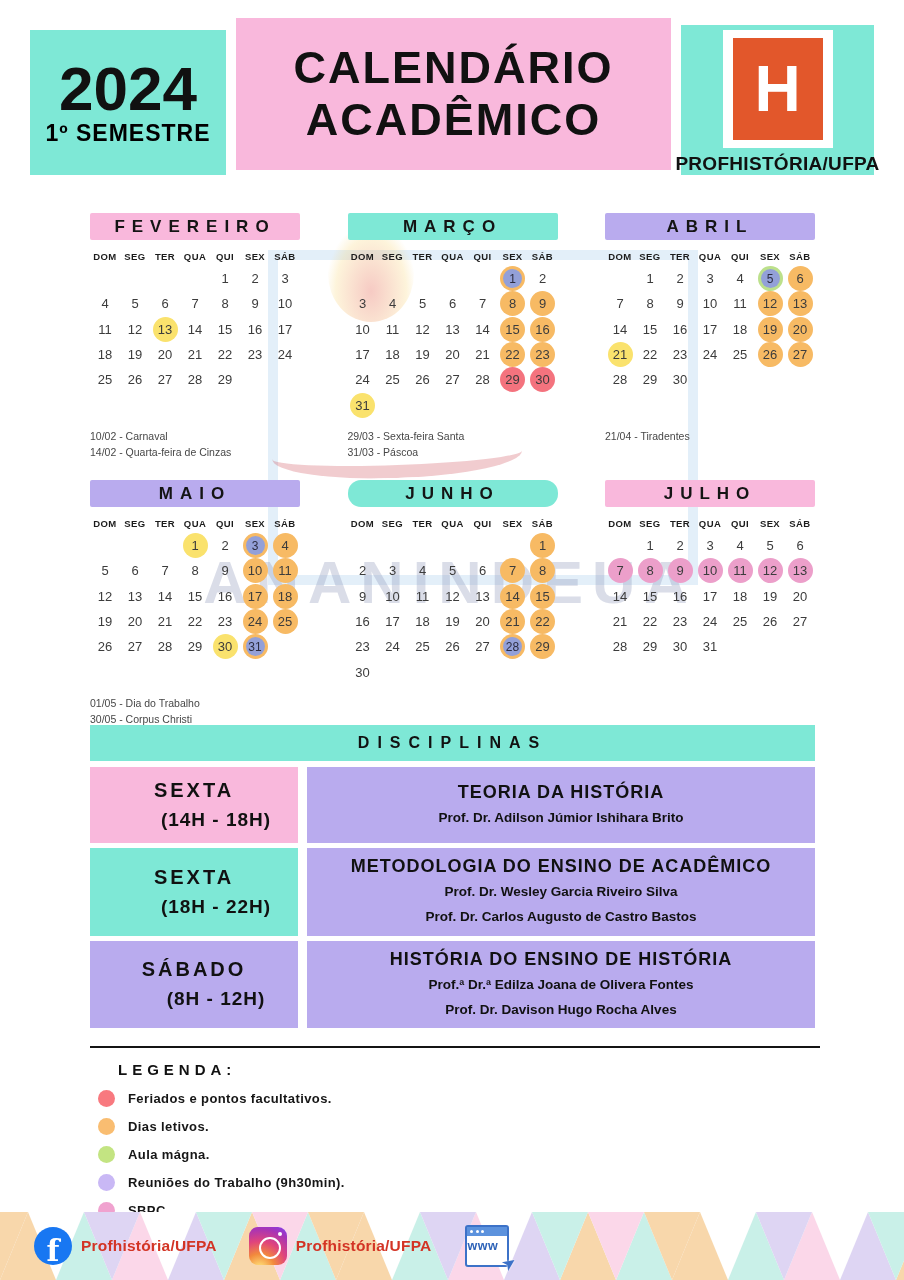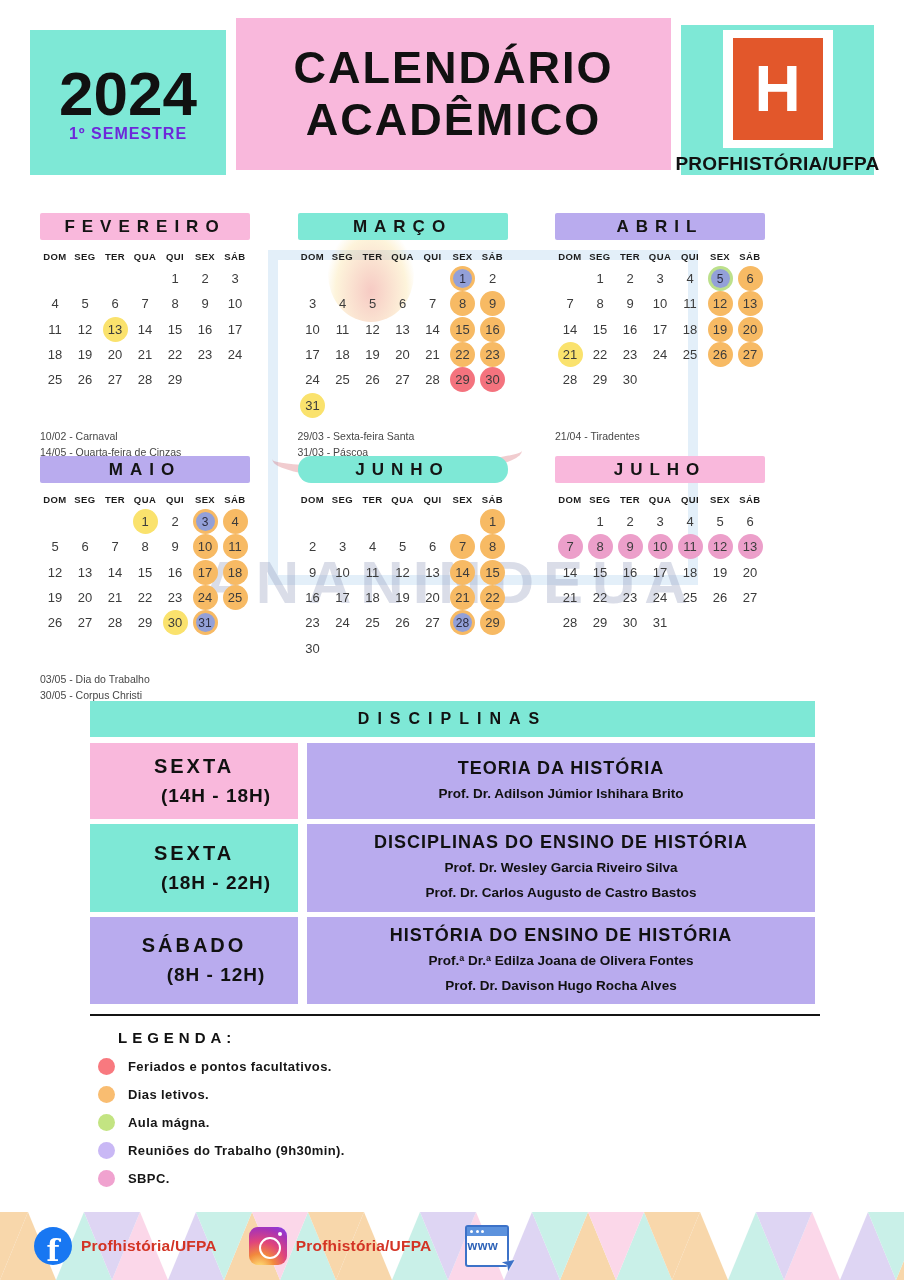--- a/index.html
+++ b/index.html
@@ -17,34 +17,34 @@
   .wm-city  { position:absolute; left:150px; top:548px; width:600px; text-align:center;
               font-size:60px; font-weight:800; letter-spacing:9px; color:rgba(146,156,188,.34); }
 
   .layer { position:relative; z-index:1; }
 
   
   .header { display:flex; padding:18px 30px 0; gap:8px; height:170px; }
   .hbox-year { width:196px; height:145px; background:var(--teal); margin-top:12px;
                display:flex; flex-direction:column; align-items:center; justify-content:center; }
   .year { font-size:62px; font-weight:800; line-height:1; color:#111; }
-  .semester { font-size:16px; font-weight:800; margin-top:0; letter-spacing:1px; color:#6d28d9; }
+  .semester { font-size:23px; font-weight:800; margin-top:0; letter-spacing:1px; color:#000000; }
   .hbox-title { flex:1; height:152px; background:var(--pink); margin:0 2px;
                 display:flex; flex-direction:column; align-items:center; justify-content:center; }
   .title-l1,.title-l2 { font-size:45px; font-weight:800; letter-spacing:2px; line-height:1.15; color:#111; }
   .hbox-logo { width:193px; height:150px; background:var(--teal); margin-top:7px;
                display:flex; flex-direction:column; align-items:center; padding-top:5px; }
   .logo-square { width:110px; height:118px; background:#fff; display:flex; align-items:center; justify-content:center; }
   .logo-inner { width:90px; height:102px; background:#e2572b; display:flex; align-items:center; justify-content:center; }
   .logo-h { color:#fff; font-size:64px; font-weight:800; line-height:1; }
   .org { font-size:19px; font-weight:700; margin-top:5px; color:#111; letter-spacing:.3px; }
 
   
   .months { display:flex; flex-wrap:wrap; justify-content:space-between;
-            margin:43px 0 0 40px; width:725px; }
+            margin:43px 0 0 90px; width:725px;gap:24px; }
   .month { width:210px; height:243px; }
   .mbar { height:27px; display:flex; align-items:center; justify-content:center;
           font-size:17px; font-weight:700; letter-spacing:7px; color:#141414; margin-bottom:6px; border-radius:2px; }
   .wkrow { display:grid; grid-template-columns:repeat(7,30px); height:20px;
            justify-items:center; align-items:center; }
   .wk { font-size:9.5px; font-weight:700; color:#1c1c1c; letter-spacing:.4px; }
   .dgrid { display:grid; grid-template-columns:repeat(7,30px); grid-auto-rows:25.3px;
            height:152px; justify-items:center; align-items:center; align-content:start; }
   .day { width:25px; height:25px; border-radius:50%; display:inline-flex; align-items:center;
          justify-content:center; font-size:13px; font-weight:500; color:#3c3c3c; }
@@ -61,21 +61,21 @@
   .dleft { width:208px; min-height:76px; display:flex; flex-direction:column; align-items:center;
            justify-content:center; gap:7px; }
   .dday { font-size:20px; font-weight:800; letter-spacing:3px; color:#111; }
   .dtime { font-size:19px; font-weight:800; letter-spacing:1px; color:#111;margin-left:44px; }
   .dright { flex:1; background:var(--purple); display:flex; flex-direction:column; align-items:center;
             justify-content:center; padding:8px 12px; gap:5px; text-align:center; }
   .dcourse { font-size:18px; font-weight:800; letter-spacing:1px; color:#111; }
   .prof { font-size:13.5px; font-weight:700; color:#111; line-height:1.5; }
 
   
-  .legend { margin:10px 0 0 90px; width:730px; }
+  .legend { margin:18px 0 0 90px; width:730px; }
   .legend-rule { border-top:2px solid #141414; width:730px; }
   .legend-title { margin:13px 0 12px 28px; font-size:15px; font-weight:700; letter-spacing:5px; color:#111; }
   .legend-items { display:flex; flex-direction:column; gap:11px; margin-left:8px; }
   .legend-item { display:flex; align-items:center; gap:13px; }
   .legend-dot { width:17px; height:17px; border-radius:50%; flex:none; }
   .legend-label { font-size:13px; font-weight:700; color:#161616; letter-spacing:.4px; }
 
   
   .footer { position:absolute; left:0; right:0; bottom:0; height:68px; z-index:1; }
   .tri-svg { position:absolute; inset:0; }
@@ -172,21 +172,21 @@
           <span class="day">23</span>
           <span class="day">24</span>
           <span class="day">25</span>
           <span class="day">26</span>
           <span class="day">27</span>
           <span class="day">28</span>
           <span class="day">29</span>
         </div>
         <div class="mnotes">
           <div class="note">10/02 - Carnaval</div>
-          <div class="note">14/05 - Quarta-feira de Cinzas</div>
+          <div class="note">14/02 - Quarta-feira de Cinzas</div>
         </div>
       </div>
       <div class="month">
         <div class="mbar" style="background: rgb(126, 232, 214);">MARÇO</div>
         <div class="wkrow">
           <span class="wk">DOM</span>
           <span class="wk">SEG</span>
           <span class="wk">TER</span>
           <span class="wk">QUA</span>
           <span class="wk">QUI</span>
@@ -333,21 +333,21 @@
           <span class="day">26</span>
           <span class="day">27</span>
           <span class="day">28</span>
           <span class="day">29</span>
           <span class="day" style="background: rgb(250, 226, 109);">30</span>
           <span class="day" style="background: rgb(247, 186, 100);">
             <span class="day-inner" style="background: rgb(147, 160, 216);">31</span>
           </span>
         </div>
         <div class="mnotes">
-          <div class="note">03/05 - Dia do Trabalho</div>
+          <div class="note">01/05 - Dia do Trabalho</div>
           <div class="note">30/05 - Corpus Christi</div>
         </div>
       </div>
       <div class="month">
         <div class="mbar" style="background: rgb(126, 232, 214); border-radius: 13px;">JUNHO</div>
         <div class="wkrow">
           <span class="wk">DOM</span>
           <span class="wk">SEG</span>
           <span class="wk">TER</span>
           <span class="wk">QUA</span>
@@ -458,21 +458,21 @@
             <div class="dcourse">TEORIA DA HISTÓRIA</div>
             <div class="prof">Prof. Dr. Adilson Júmior Ishihara Brito</div>
           </div>
         </div>
         <div class="drow">
           <div class="dleft" style="background: rgb(126, 232, 214);">
             <div class="dday">SEXTA</div>
             <div class="dtime">(18H - 22H)</div>
           </div>
           <div class="dright">
-            <div class="dcourse">DISCIPLINAS DO ENSINO DE HISTÓRIA</div>
+            <div class="dcourse">METODOLOGIA DO ENSINO DE ACADÊMICO</div>
             <div class="prof">Prof. Dr. Wesley Garcia Riveiro Silva</div>
             <div class="prof">Prof. Dr. Carlos Augusto de Castro Bastos</div>
           </div>
         </div>
         <div class="drow">
           <div class="dleft" style="background: rgb(185, 171, 238);">
             <div class="dday">SÁBADO</div>
             <div class="dtime">(8H - 12H)</div>
           </div>
           <div class="dright">

